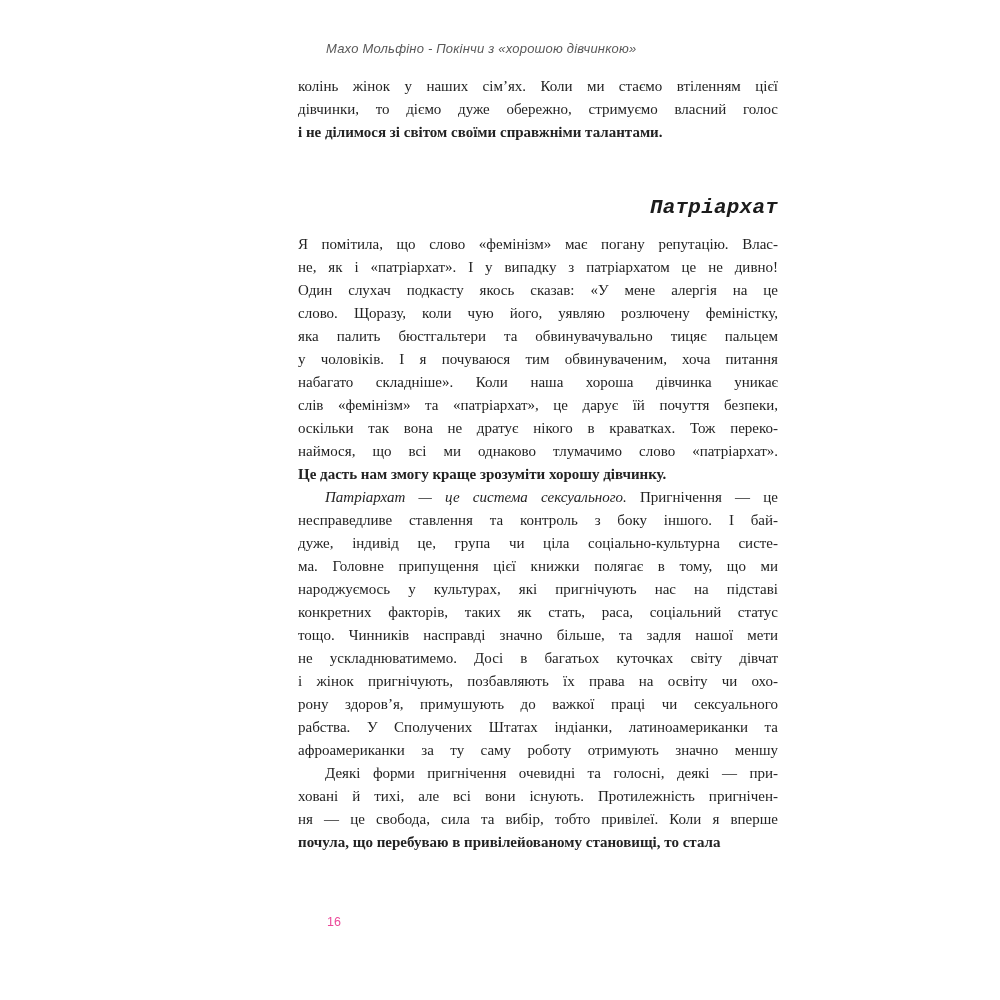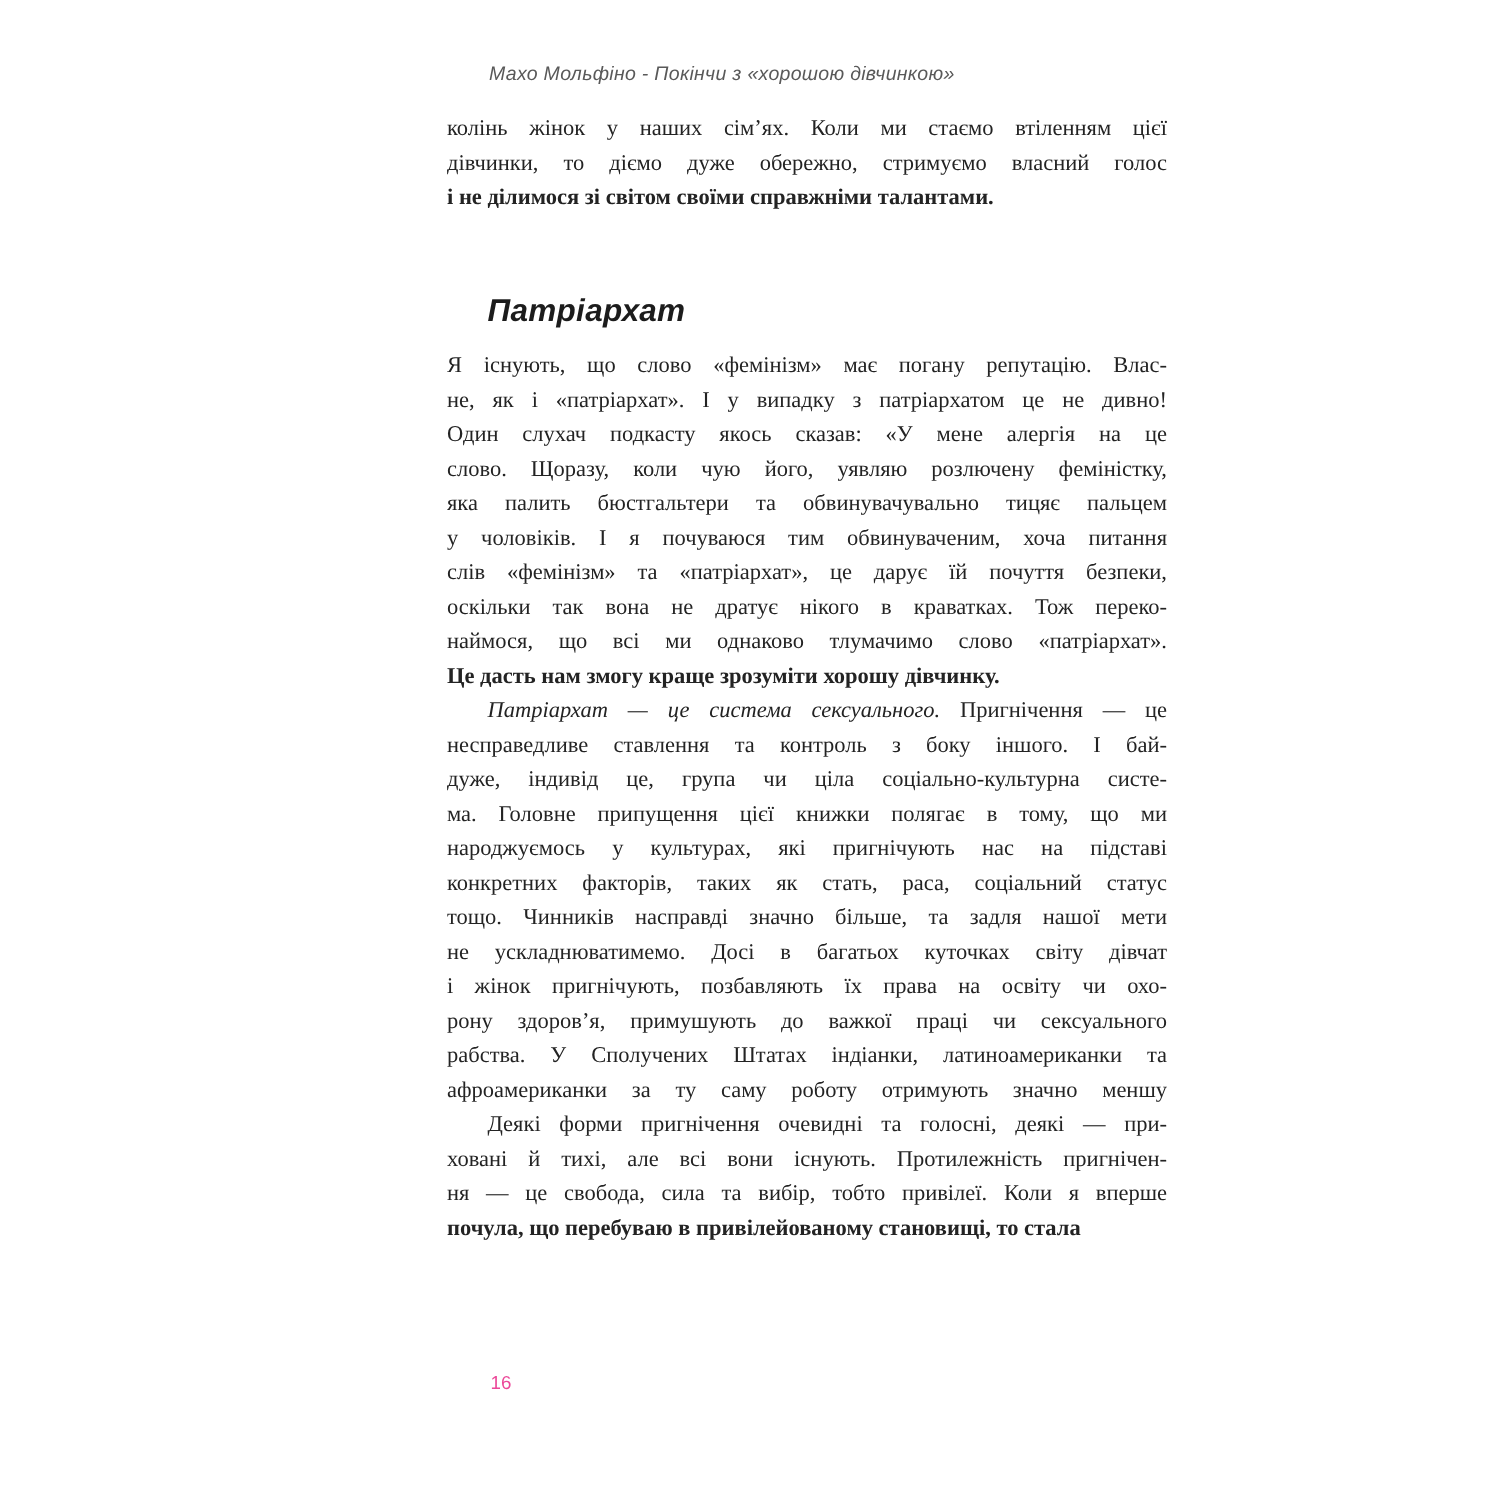--- a/index.html
+++ b/index.html
@@ -19,24 +19,24 @@
   .para .line {
     font-size:15px; line-height:23px; height:23px; overflow:hidden;
     text-align:justify; text-align-last:justify; text-justify:inter-word;
     white-space:normal;
   }
   .para .line.last { text-align-last:left;font-weight:bold; }
   .para.indent .line.first { text-indent:27px; }
   .it { font-style:italic; }
   sup.fnote { font-size:0.62em; vertical-align:super; line-height:0; }
   .section-heading {
-    font-family:Liberation Sans, sans-serif;
+    font-family:Liberation Mono, monospace;
     font-weight:bold; font-style:italic;
     font-size:21px; line-height:28px; color:#1c1c1c;
-    letter-spacing:0.2px; margin:50px 0 11px 27px;
+    letter-spacing:0.2px; margin:50px 0 11px 27px;text-align:right;
   }
   .page-number {
     position:absolute; left:299px; top:915px;
     font-family:"Liberation Sans", sans-serif;
     font-size:12.5px; color:#ec4899;
   }
 </style>
 </head>
 <body>
 
@@ -49,26 +49,27 @@
           <div class="line first"><span>колінь жінок у наших сім’ях. Коли ми стаємо втіленням цієї</span></div>
           <div class="line"><span>дівчинки, то діємо дуже обережно, стримуємо власний голос</span></div>
           <div class="line last"><span>і не ділимося зі світом своїми справжніми талантами.</span></div>
         </div>
       </div>
 
     <h2 class="section-heading">Патріархат</h2>
 
     <div id="body-paragraphs">
         <div class="para">
-          <div class="line first"><span>Я існують, що слово «фемінізм» має погану репутацію. Влас-</span></div>
+          <div class="line first"><span>Я помітила, що слово «фемінізм» має погану репутацію. Влас-</span></div>
           <div class="line"><span>не, як і «патріархат». І у випадку з патріархатом це не дивно!</span></div>
           <div class="line"><span>Один слухач подкасту якось сказав: «У мене алергія на це</span></div>
           <div class="line"><span>слово. Щоразу, коли чую його, уявляю розлючену феміністку,</span></div>
           <div class="line"><span>яка палить бюстгальтери та обвинувачувально тицяє пальцем</span></div>
           <div class="line"><span>у чоловіків. І я почуваюся тим обвинуваченим, хоча питання</span></div>
+          <div class="line"><span>набагато складніше». Коли наша хороша дівчинка уникає</span></div>
           <div class="line"><span>слів «фемінізм» та «патріархат», це дарує їй почуття безпеки,</span></div>
           <div class="line"><span>оскільки так вона не дратує нікого в краватках. Тож переко-</span></div>
           <div class="line"><span>наймося, що всі ми однаково тлумачимо слово «патріархат».</span></div>
           <div class="line last"><span>Це дасть нам змогу краще зрозуміти хорошу дівчинку.</span></div>
         </div>
         <div class="para indent">
           <div class="line first"><span class="it">Патріархат — це система сексуального.</span><span> Пригнічення — це</span></div>
           <div class="line"><span>несправедливе ставлення та контроль з боку іншого. І бай-</span></div>
           <div class="line"><span>дуже, індивід це, група чи ціла соціально-культурна систе-</span></div>
           <div class="line"><span>ма. Головне припущення цієї книжки полягає в тому, що ми</span></div>

